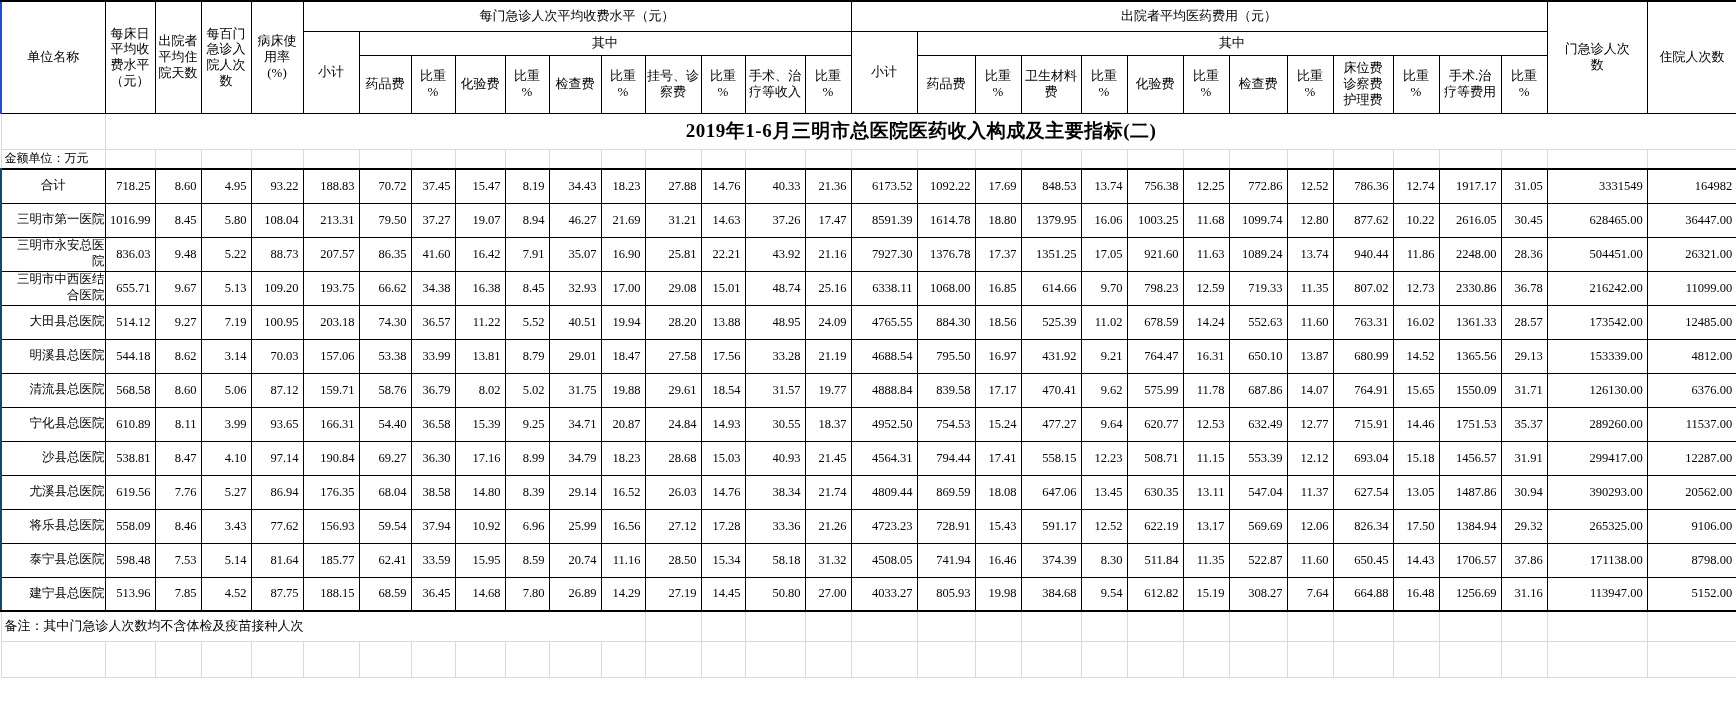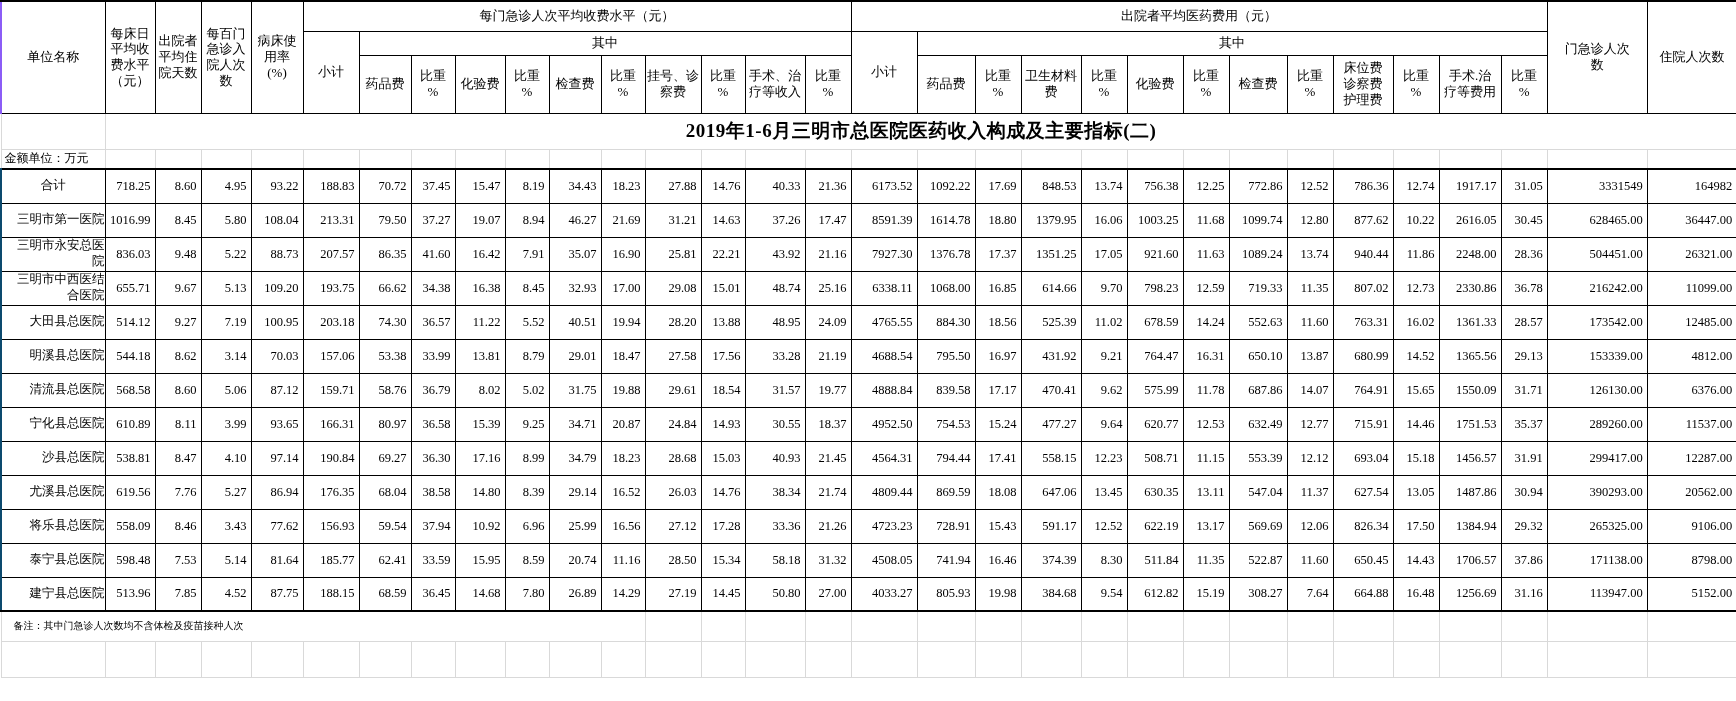--- a/index.html
+++ b/index.html
@@ -11,33 +11,33 @@
   .light{border:1px solid #d9d9d9;background:#fff;}
   tr.r-title{height:36px;}
   .title-cell{text-align:center;font-weight:bold;font-size:19px;letter-spacing:0.5px;margin-left:16px;}
   tr.r-unit{height:20px;}
   .unit-cell{font-size:12px;text-align:left;padding-left:3px;white-space:nowrap;}
   
   thead td{border:1px solid #000;text-align:center;font-size:13px;line-height:1.22;
            white-space:pre-line;padding:1px;}
   tr.h1{height:30px;} tr.h2{height:24px;} tr.h3{height:58px;}
   thead tr.h1 td{border-top:2px solid #000;}
-  thead tr.h1 td:first-child{border-left:2px solid #8b5cf6;}
+  thead tr.h1 td:first-child{border-left:2px solid #1d4ed8;}
   thead tr.h1 td:last-child{border-right:2px solid #000;}
   tbody.body-rows td{border:1px solid #000;font-size:12.5px;}
   tbody.body-rows tr{height:34px;}
   tbody.body-rows tr:first-child td{border-top:2px solid #000;}
   tbody.body-rows tr:last-child td{border-bottom:2px solid #000;}
   tbody.body-rows td:first-child{border-left:2px solid #0c4a6e;}
   tbody.body-rows td:last-child{border-right:2px solid #a21caf;}
   .name-cell{text-align:right;padding-left:3px;font-size:13px;line-height:1.25;}
   tbody.body-rows tr:first-child .name-cell{text-align:center;padding-left:0;}
   .num-cell{text-align:right;padding-right:4px;}
   tr.r-note{height:30px;}
-  .note-cell{font-size:10px;text-align:left;padding-left:12px;white-space:nowrap;}
+  .note-cell{font-size:13px;text-align:left;padding-left:3px;white-space:nowrap;}
   tr.r-tail{height:36px;}
 </style>
 </head>
 <body>
 
 <div class="page">
 <table>
   <colgroup>
     <col style="width:104px">
         <col style="width:50px">
@@ -404,21 +404,21 @@
           <td class="num-cell">126130.00</td>
           <td class="num-cell">6376.00</td>
         </tr>
         <tr>
           <td class="name-cell">宁化县总医院</td>
           <td class="num-cell">610.89</td>
           <td class="num-cell">8.11</td>
           <td class="num-cell">3.99</td>
           <td class="num-cell">93.65</td>
           <td class="num-cell">166.31</td>
-          <td class="num-cell">80.97</td>
+          <td class="num-cell">54.40</td>
           <td class="num-cell">36.58</td>
           <td class="num-cell">15.39</td>
           <td class="num-cell">9.25</td>
           <td class="num-cell">34.71</td>
           <td class="num-cell">20.87</td>
           <td class="num-cell">24.84</td>
           <td class="num-cell">14.93</td>
           <td class="num-cell">30.55</td>
           <td class="num-cell">18.37</td>
           <td class="num-cell">4952.50</td>

